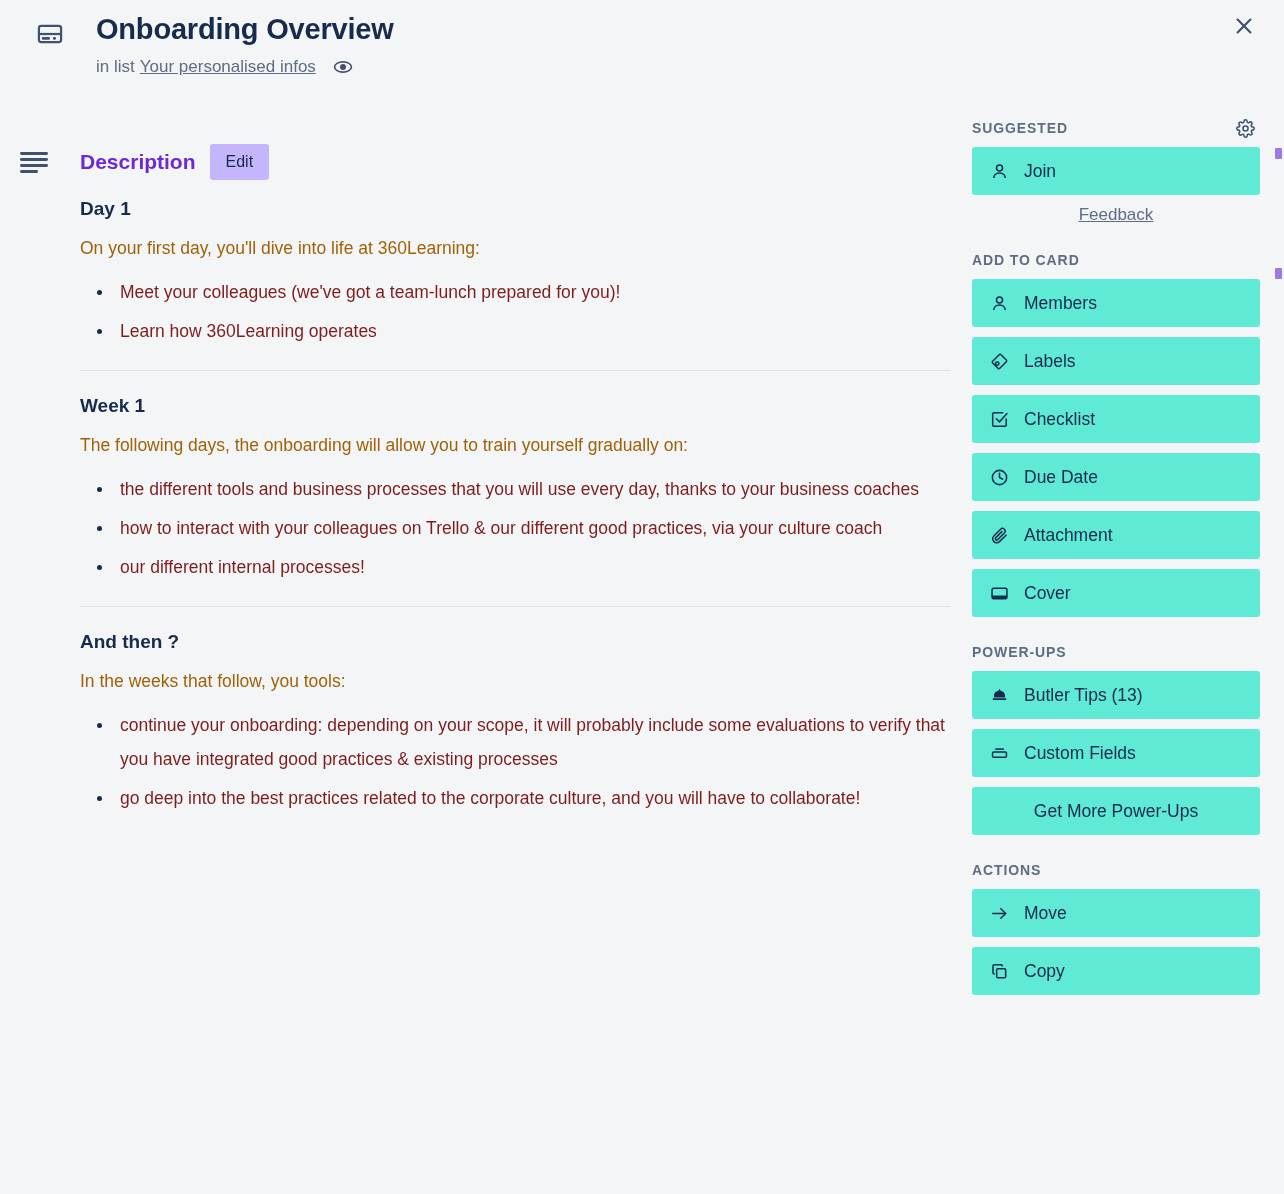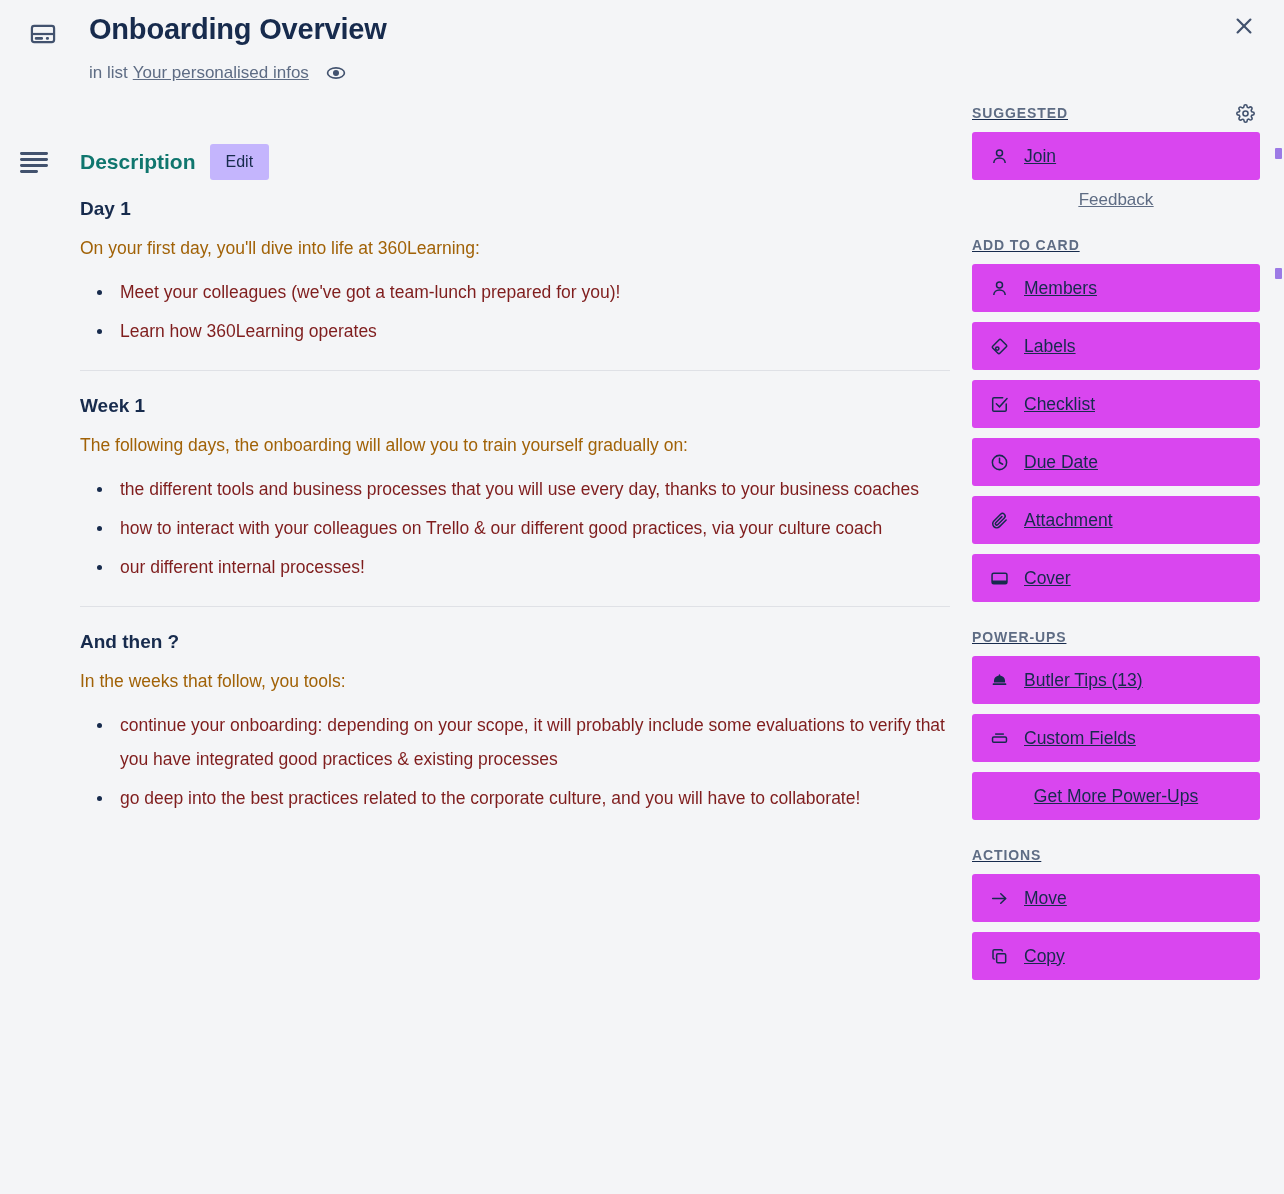--- a/index.html
+++ b/index.html
@@ -34,42 +34,42 @@
     align-items: center;
     justify-content: center;
     border-radius: 50%;
     color: #42526e;
   }
 
   
   .card-header {
     position: absolute;
     top: 12px;
-    left: 29px;
+    left: 36px;
     right: 70px;
     display: flex;
     align-items: flex-start;
   }
   .header-icon {
     width: 34px;
     flex: 0 0 34px;
     margin-top: 8px;
     color: #42526e;
   }
   .header-text { padding-left: 26px; }
 
   .card-title {
     font-size: 29px;
     font-weight: bold;
     line-height: 34px;
     color: #172b4d;
     letter-spacing: -0.2px;
   }
   .card-subtitle {
-    margin-top: 16px;
+    margin-top: 10px;
     font-size: 17px;
     line-height: 22px;
     color: #5e6c84;
     display: flex;
     align-items: flex-end;
   }
   .card-subtitle .list-link {
     text-decoration: underline;
     color: #5e6c84;
     cursor: pointer;
@@ -97,21 +97,21 @@
     width: 34px;
     flex: 0 0 34px;
     color: #42526e;
     display: flex;
     align-items: center;
   }
   .desc-title {
     padding-left: 26px;
     font-size: 21px;
     font-weight: bold;
-    color: #0f766e;
+    color: #6d28d9;
   }
   .edit-btn {
     margin-left: 14px;
     background: #c4b5fd;
     border: none;
     border-radius: 3px;
     padding: 9px 16px;
     font-size: 16px;
     color: #172b4d;
     font-family: "Liberation Sans", sans-serif;
@@ -153,24 +153,23 @@
   }
   .divider {
     height: 1px;
     background: #dfe1e6;
     margin: 22px 0 24px 0;
   }
 
   
   .sidebar {
     position: absolute;
-    top: 100px;
+    top: 115px;
     left: 972px;
     width: 288px;
-    text-decoration: underline;
   }
   .side-group + .side-group { margin-top: 22px; }
 
   .side-head {
     display: flex;
     align-items: center;
     justify-content: space-between;
     font-size: 14px;
     font-weight: bold;
     letter-spacing: 0.9px;
@@ -185,21 +184,21 @@
     border-radius: 3px;
     display: flex; align-items: center; justify-content: center;
     color: #42526e; cursor: pointer;
   }
 
   .side-btn {
     display: flex;
     align-items: center;
     width: 288px;
     height: 48px;
-    background: #d946ef;
+    background: #5eead4;
     border: none;
     border-radius: 3px;
     padding: 0 16px;
     margin-bottom: 10px;
     font-size: 17.5px;
     color: #172b4d;
     font-family: "Liberation Sans", sans-serif;
     cursor: pointer;
     text-align: left;
   }

